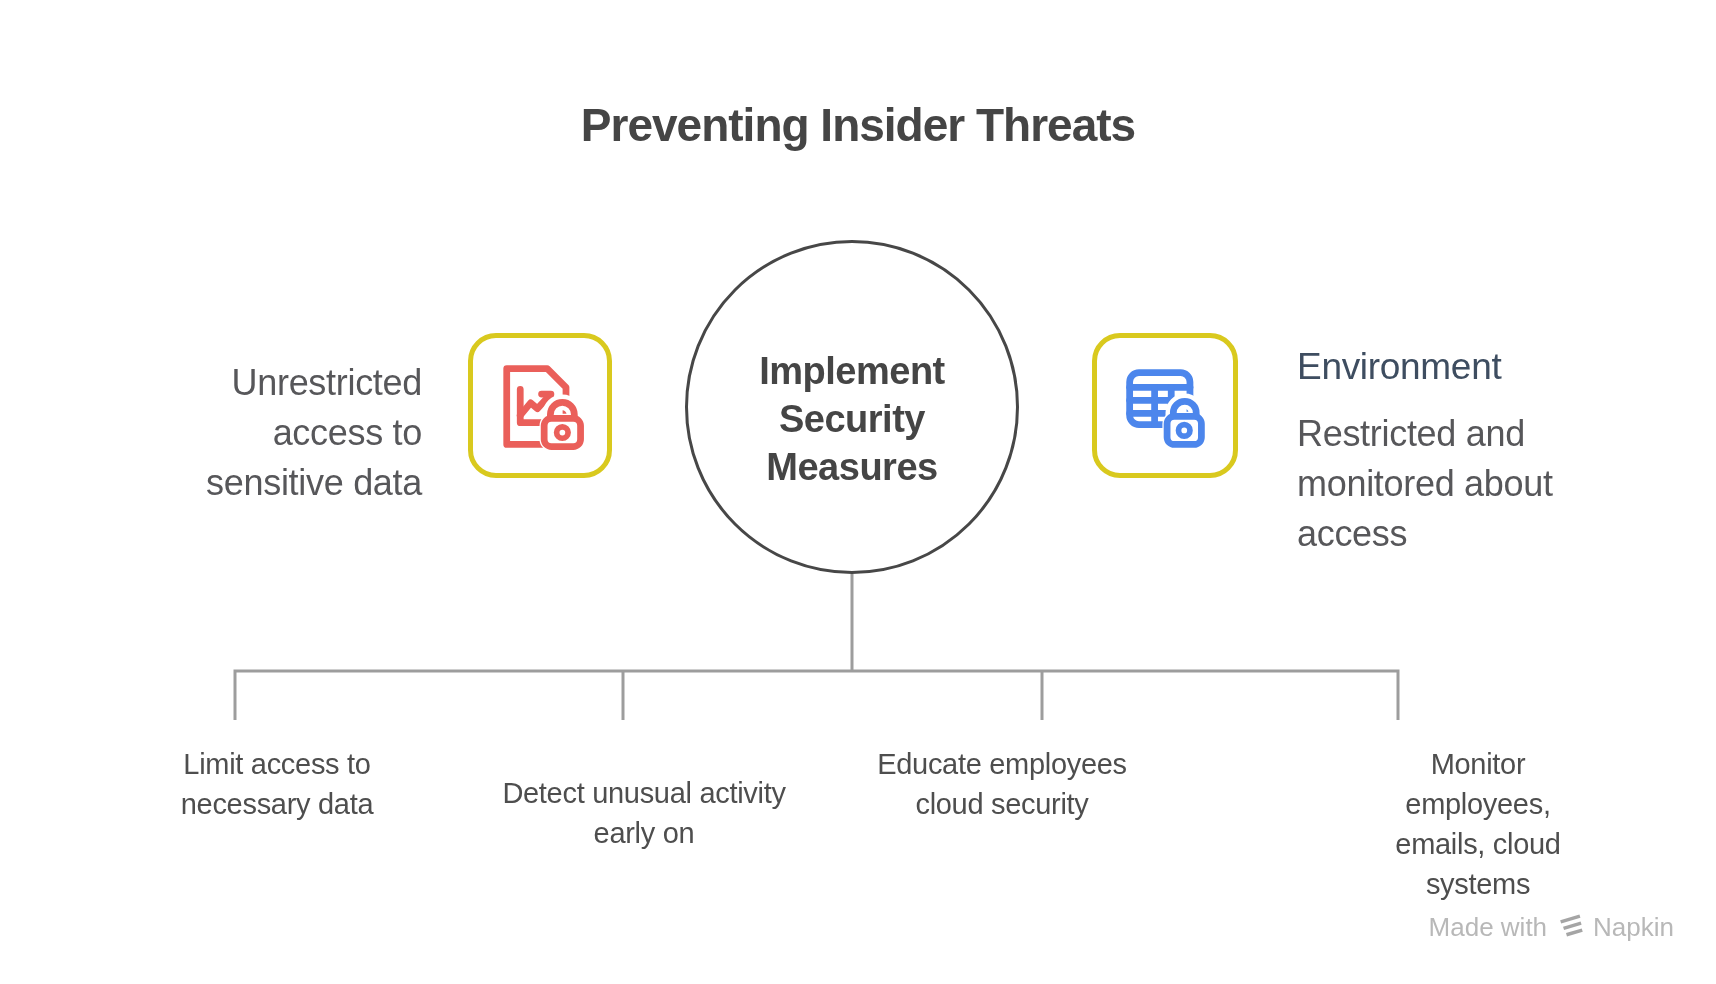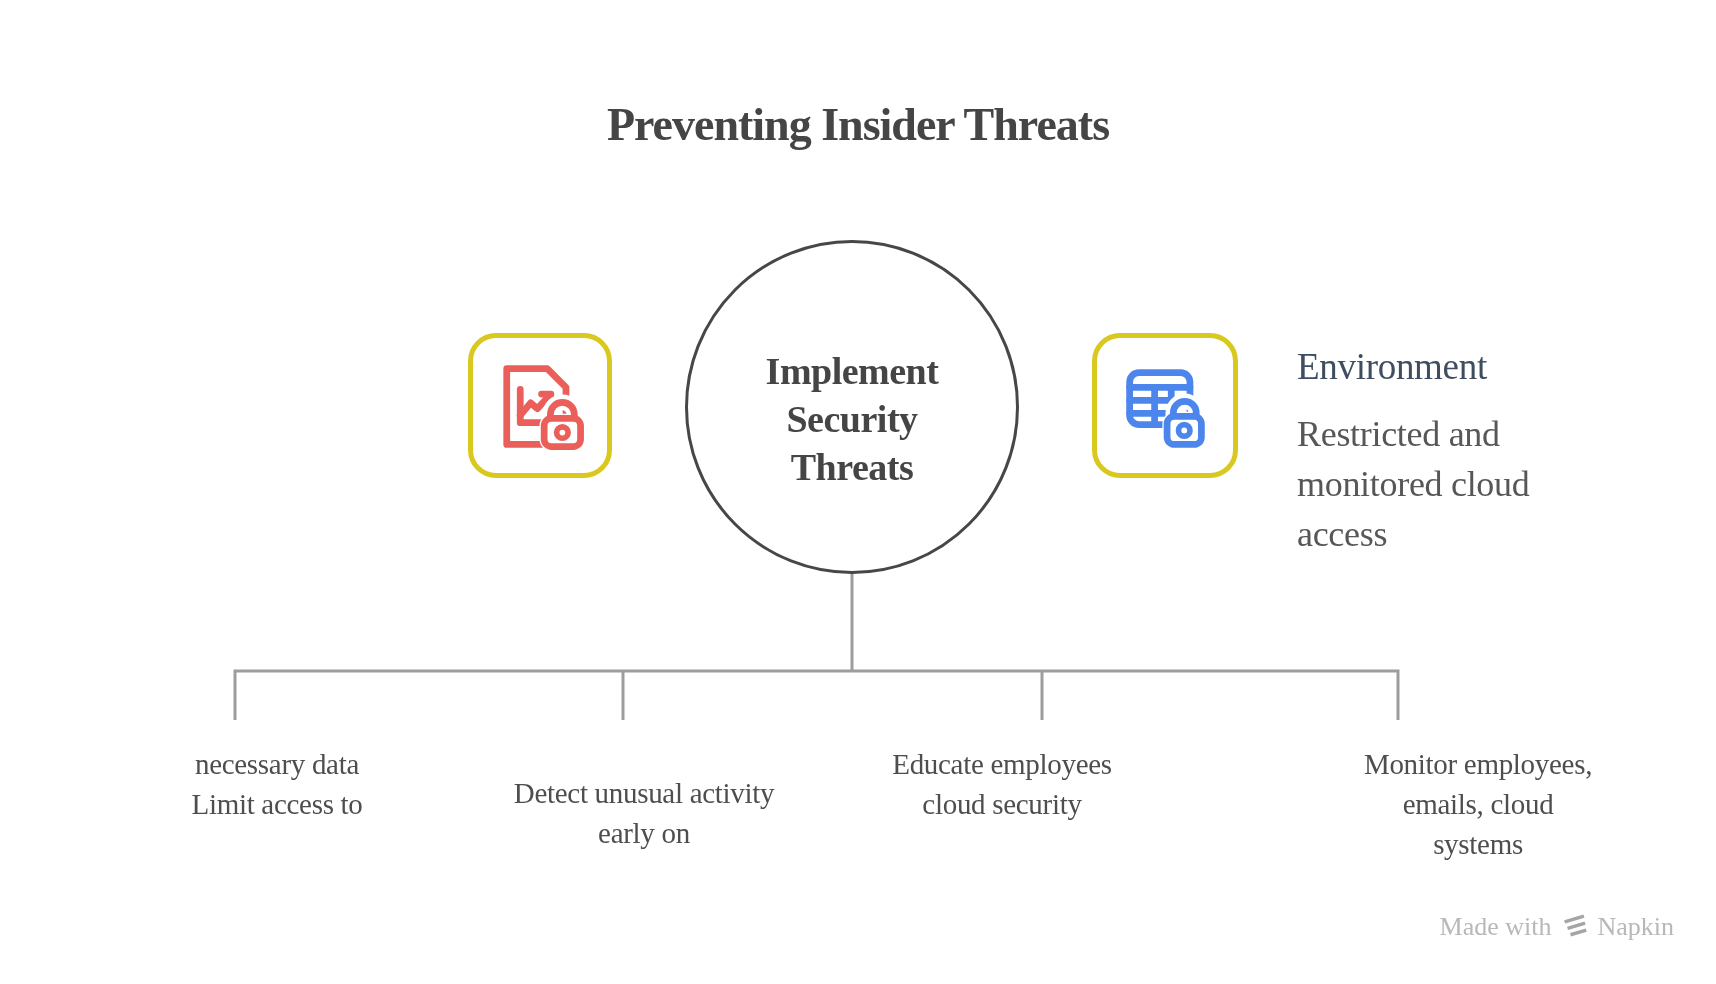--- a/index.html
+++ b/index.html
@@ -1,18 +1,18 @@
 <!DOCTYPE html>
 <html style="--accent_yellow: #d9c91e; --icon_red: #ea5f5a; --icon_blue: #4c86ec; --node_outline: #474747; --text_dark: #454545; --heading_maroon: #5b4345; --heading_slate: #3e4d60; --text_gray: #57575a; --label_gray: #4e4e4e; --connector_gray: #9d9d9d; --watermark_gray: #b8b8b8; --logo_gray: #a5a5a5;"><head>
 <meta charset="utf-8">
 <style>
   html,body{margin:0;padding:0;background:#fff;}
   .canvas{
     position:relative;width:1716px;height:956px;background:#fff;overflow:hidden;
-    font-family:Liberation Serif, serif;
+    font-family:Liberation Sans, sans-serif;
   }
   .ln{display:block;}
 
   .title{
     position:absolute;left:0;right:0;top:98px;text-align:center;
     font-size:46px;font-weight:700;letter-spacing:-1px;color:var(--text_dark,#454545);
   }
 
   .center-circle{
     position:absolute;left:685px;top:240px;width:334px;height:334px;box-sizing:border-box;
@@ -66,21 +66,21 @@
 <body>
 
 <div class="canvas">
 
   <div class="title">Preventing Insider Threats</div>
 
   <div class="center-circle">
     <div class="center-text">
       <span class="ln">Implement</span>
       <span class="ln">Security</span>
-      <span class="ln">Threats</span>
+      <span class="ln">Measures</span>
     </div>
   </div>
 
   <div class="icon-box" id="left-icon">
     <svg class="icon-svg left-ic" viewBox="0 0 100 100">
       <path class="ink" fill="none" d="M18,14 H57 L75,32 V87 H18 Z"></path>
       <path class="ink" fill="none" d="M31,34 V66 H52"></path>
       <path class="ink" fill="none" d="M31,59 L41,47 L47.5,52.5 L60,39"></path>
       <path class="ink" fill="none" d="M51.5,38.5 L60.5,38.5 L59,47.5"></path>
       <path class="halo" fill="none" d="M60,62 v-4 a11.5,11.5 0 0 1 23,0 v4"></path>
@@ -101,43 +101,48 @@
       <path class="ink" fill="none" d="M56,32 V50"></path>
       <path class="halo" fill="none" d="M58,60 v-3.5 a11,11 0 0 1 22,0 v3.5"></path>
       <rect class="halo-body" fill="#ffffff" x="52" y="60" width="33" height="27" rx="7"></rect>
       <path class="ink" fill="none" d="M58,60 v-3.5 a11,11 0 0 1 22,0 v3.5"></path>
       <rect class="ink" fill="#ffffff" x="52" y="60" width="33" height="27" rx="7"></rect>
       <circle class="ink" fill="none" style="stroke-width:5.5" cx="68.5" cy="73.5" r="5.5"></circle>
     </svg>
   </div>
 
   <div class="side left-side">
+    <div class="side-body">
+      <span class="ln">Unrestricted</span>
+      <span class="ln">access to</span>
+      <span class="ln">sensitive data</span>
+    </div>
   </div>
 
   <div class="side right-side">
     <div class="side-heading right-heading">
       <span class="ln">Environment</span>
     </div>
     <div class="side-body">
       <span class="ln">Restricted and</span>
-      <span class="ln">monitored cloud</span>
+      <span class="ln">monitored about</span>
       <span class="ln">access</span>
     </div>
   </div>
 
   <svg class="connector" width="1716" height="984" viewBox="0 0 1716 984">
     <path d="M852,574 L852,671"></path>
     <path d="M235,720 L235,671 L1398,671 L1398,720"></path>
     <path d="M623,671 L623,720"></path>
     <path d="M1042,671 L1042,720"></path>
   </svg>
 
   <div class="branch-label" id="branch-1">
+    <span class="ln">Limit access to</span>
     <span class="ln">necessary data</span>
-    <span class="ln">Limit access to</span>
   </div>
   <div class="branch-label" id="branch-2">
     <span class="ln">Detect unusual activity</span>
     <span class="ln">early on</span>
   </div>
   <div class="branch-label" id="branch-3">
     <span class="ln">Educate employees</span>
     <span class="ln">cloud security</span>
   </div>
   <div class="branch-label" id="branch-4">

